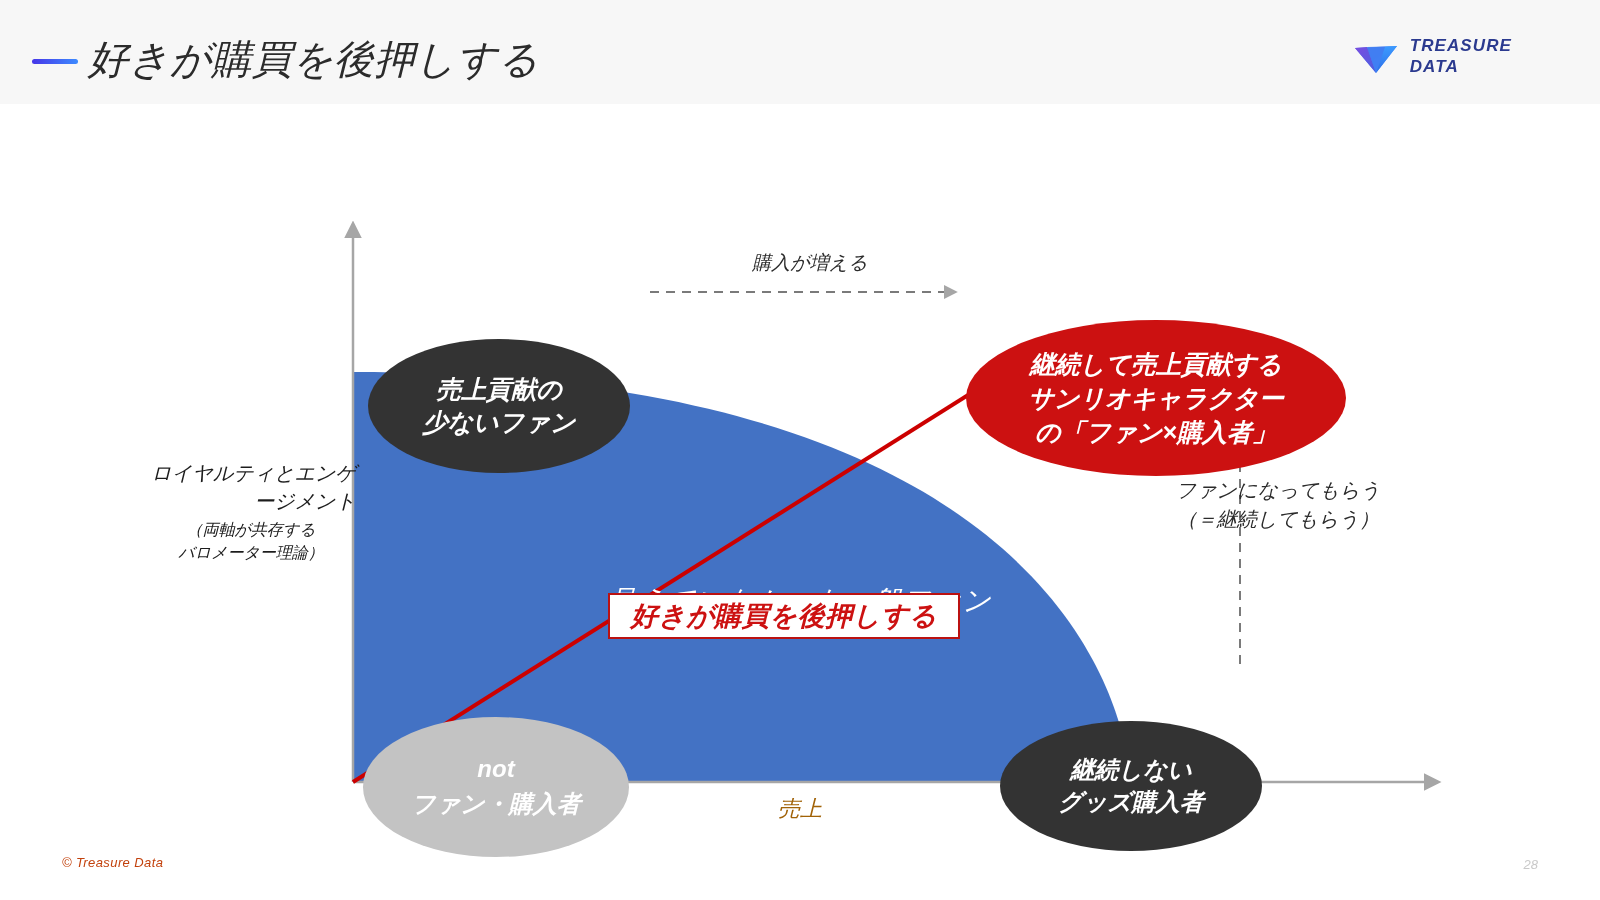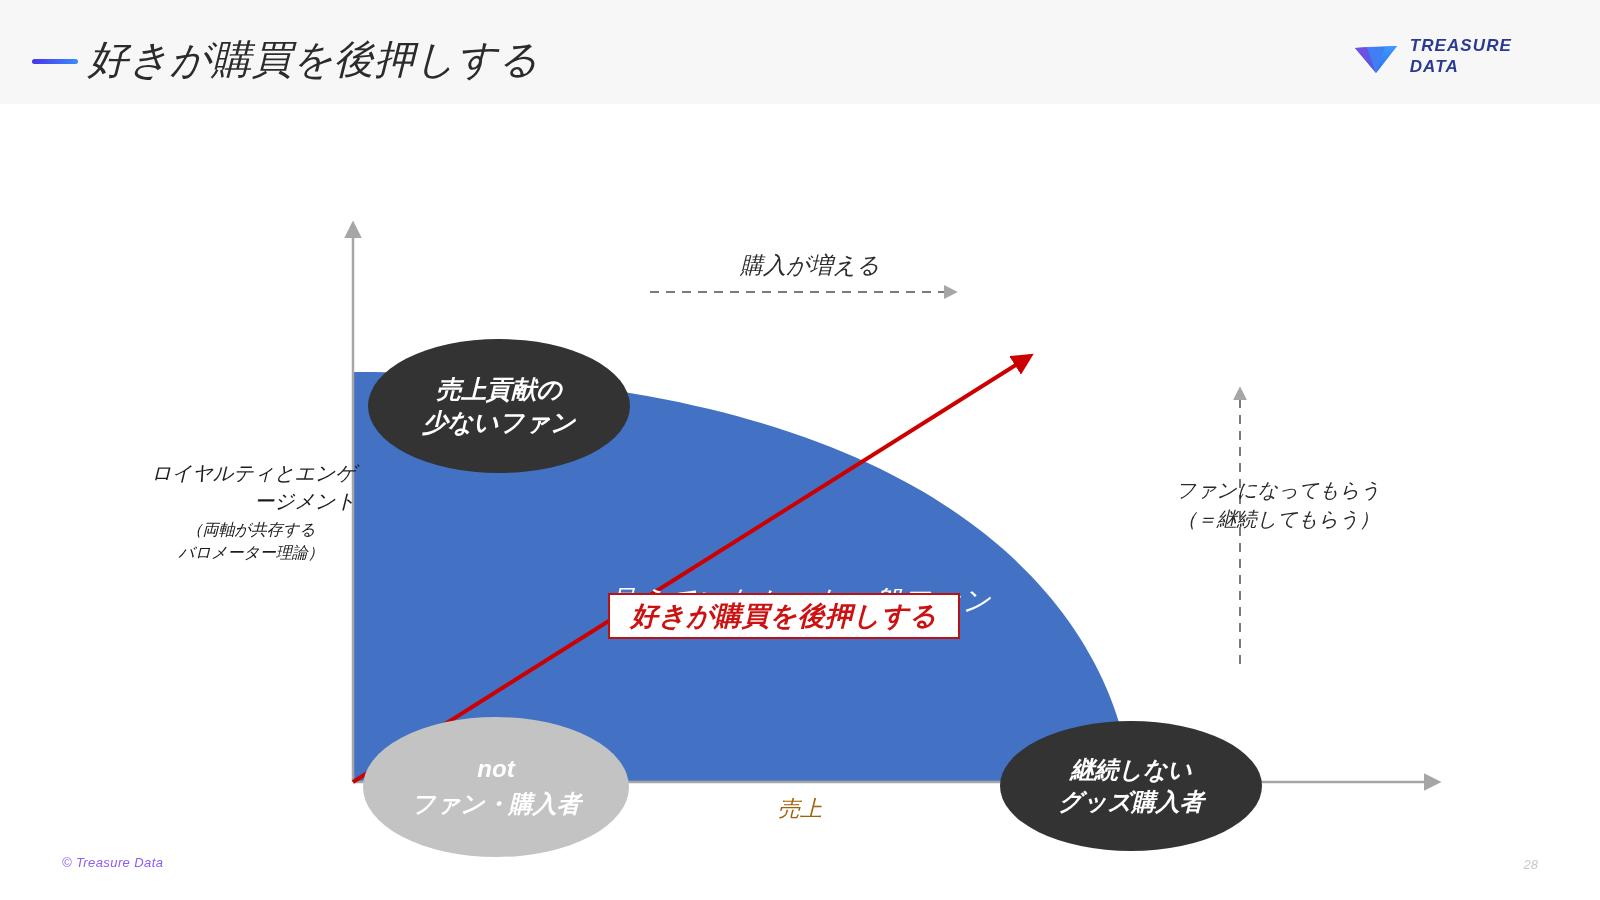--- a/index.html
+++ b/index.html
@@ -151,21 +151,21 @@
     font-size: 22px;
   }
 
   
   .anno-purchase-up {
     position: absolute;
     left: 660px; top: 146px;
     width: 300px;
     text-align: center;
     color: #2b2b2b;
-    font-size: 23px;
+    font-size: 19px;
   }
   .anno-become-fan {
     position: absolute;
     left: 1148px; top: 372px;
     width: 260px;
     text-align: center;
     color: #2b2b2b;
     font-size: 20px;
     line-height: 1.45;
     white-space: pre-line;
@@ -198,21 +198,21 @@
     font-size: 28px;
     font-weight: 500;
     letter-spacing: 1px;
   }
 
   
   .footer-copyright {
     position: absolute;
     left: 62px; bottom: 30px;
     font-size: 13px;
-    color: #8b5cf6;
+    color: #c2410c;
     letter-spacing: 0.4px;
   }
   .footer-pagenum {
     position: absolute;
     right: 62px; bottom: 28px;
     font-size: 13px;
     color: #c9c9c9;
   }
 </style>
 </head>
@@ -278,20 +278,25 @@
       <line x1="353" y1="678" x2="1030" y2="252" stroke="#cc0000" stroke-width="4" marker-end="url(#redArrow)"></line>
     </svg>
 
     <div class="hidden-fans">見えていなかった一般ファン</div>
 
     <div class="bubble bubble-dark bubble-low-contrib">
       <span>売上貢献の
 少ないファン</span>
     </div>
 
+    <div class="bubble bubble-red bubble-sanrio">
+      <span>継続して売上貢献する
+サンリオキャラクター
+の「ファン×購入者」</span>
+    </div>
 
     <div class="bubble bubble-gray bubble-notfan">
       <span>not
 ファン・購入者</span>
     </div>
 
     <div class="bubble bubble-dark bubble-nonrepeat">
       <span>継続しない
 グッズ購入者</span>
     </div>

